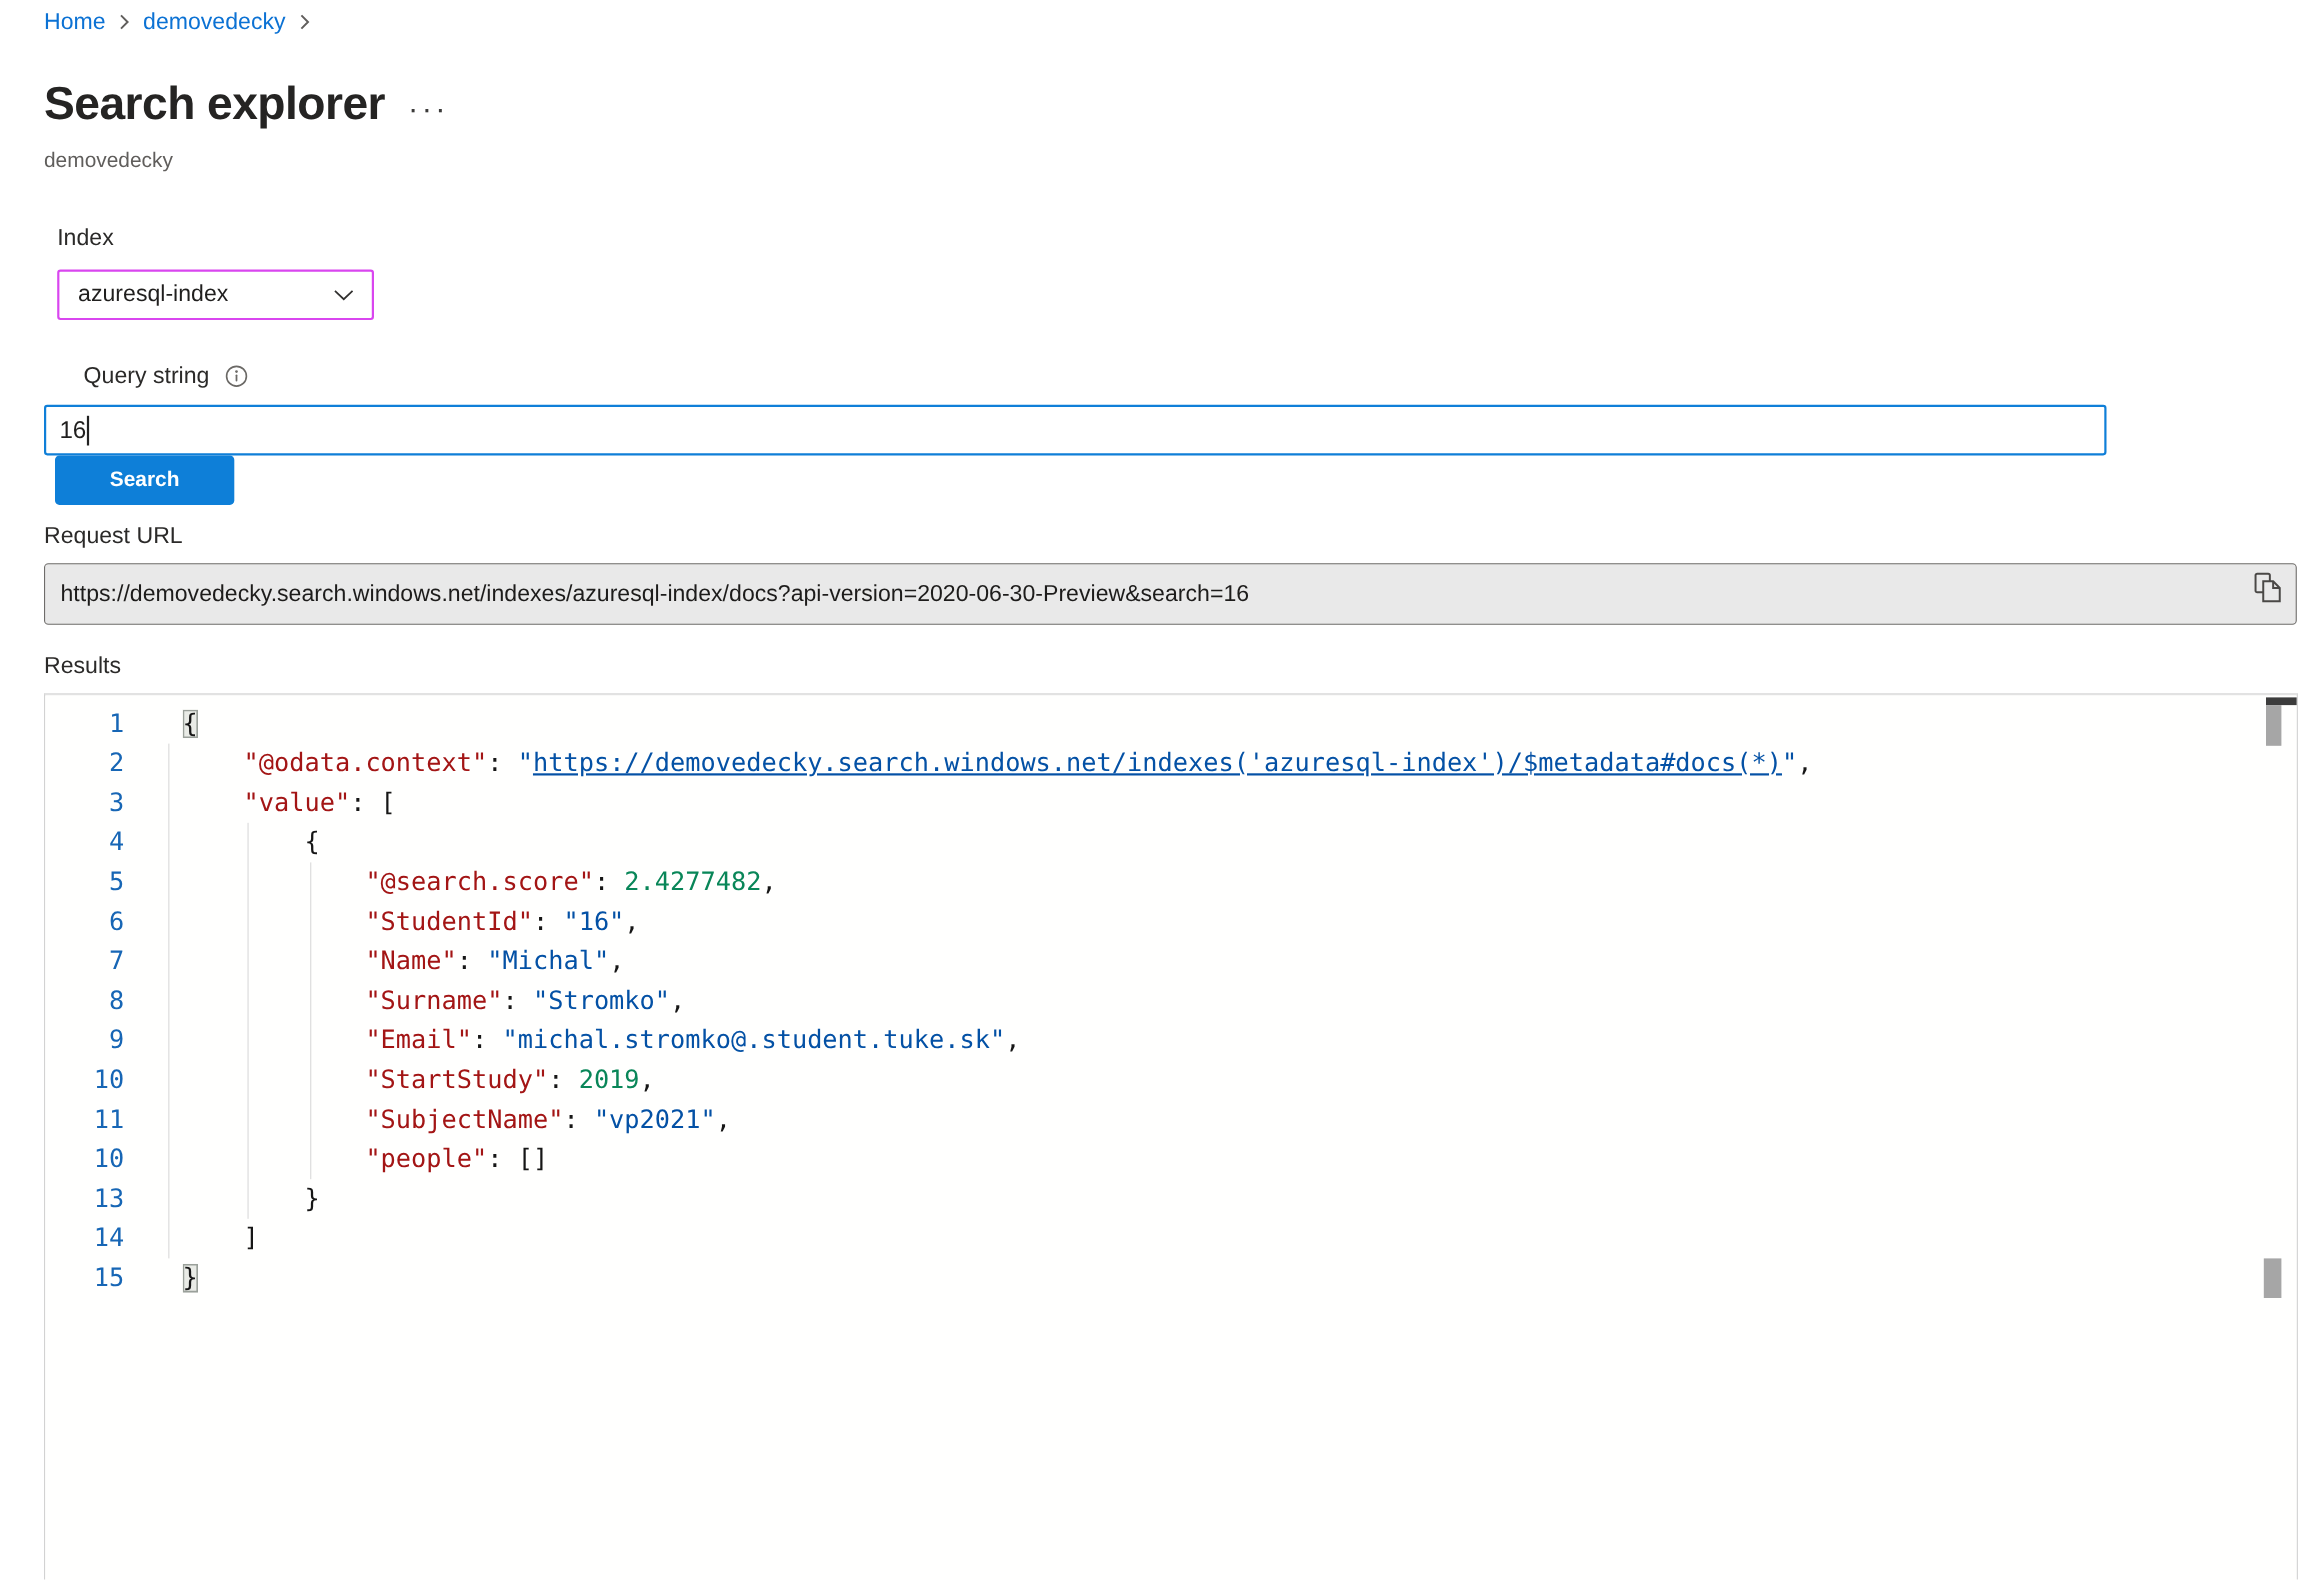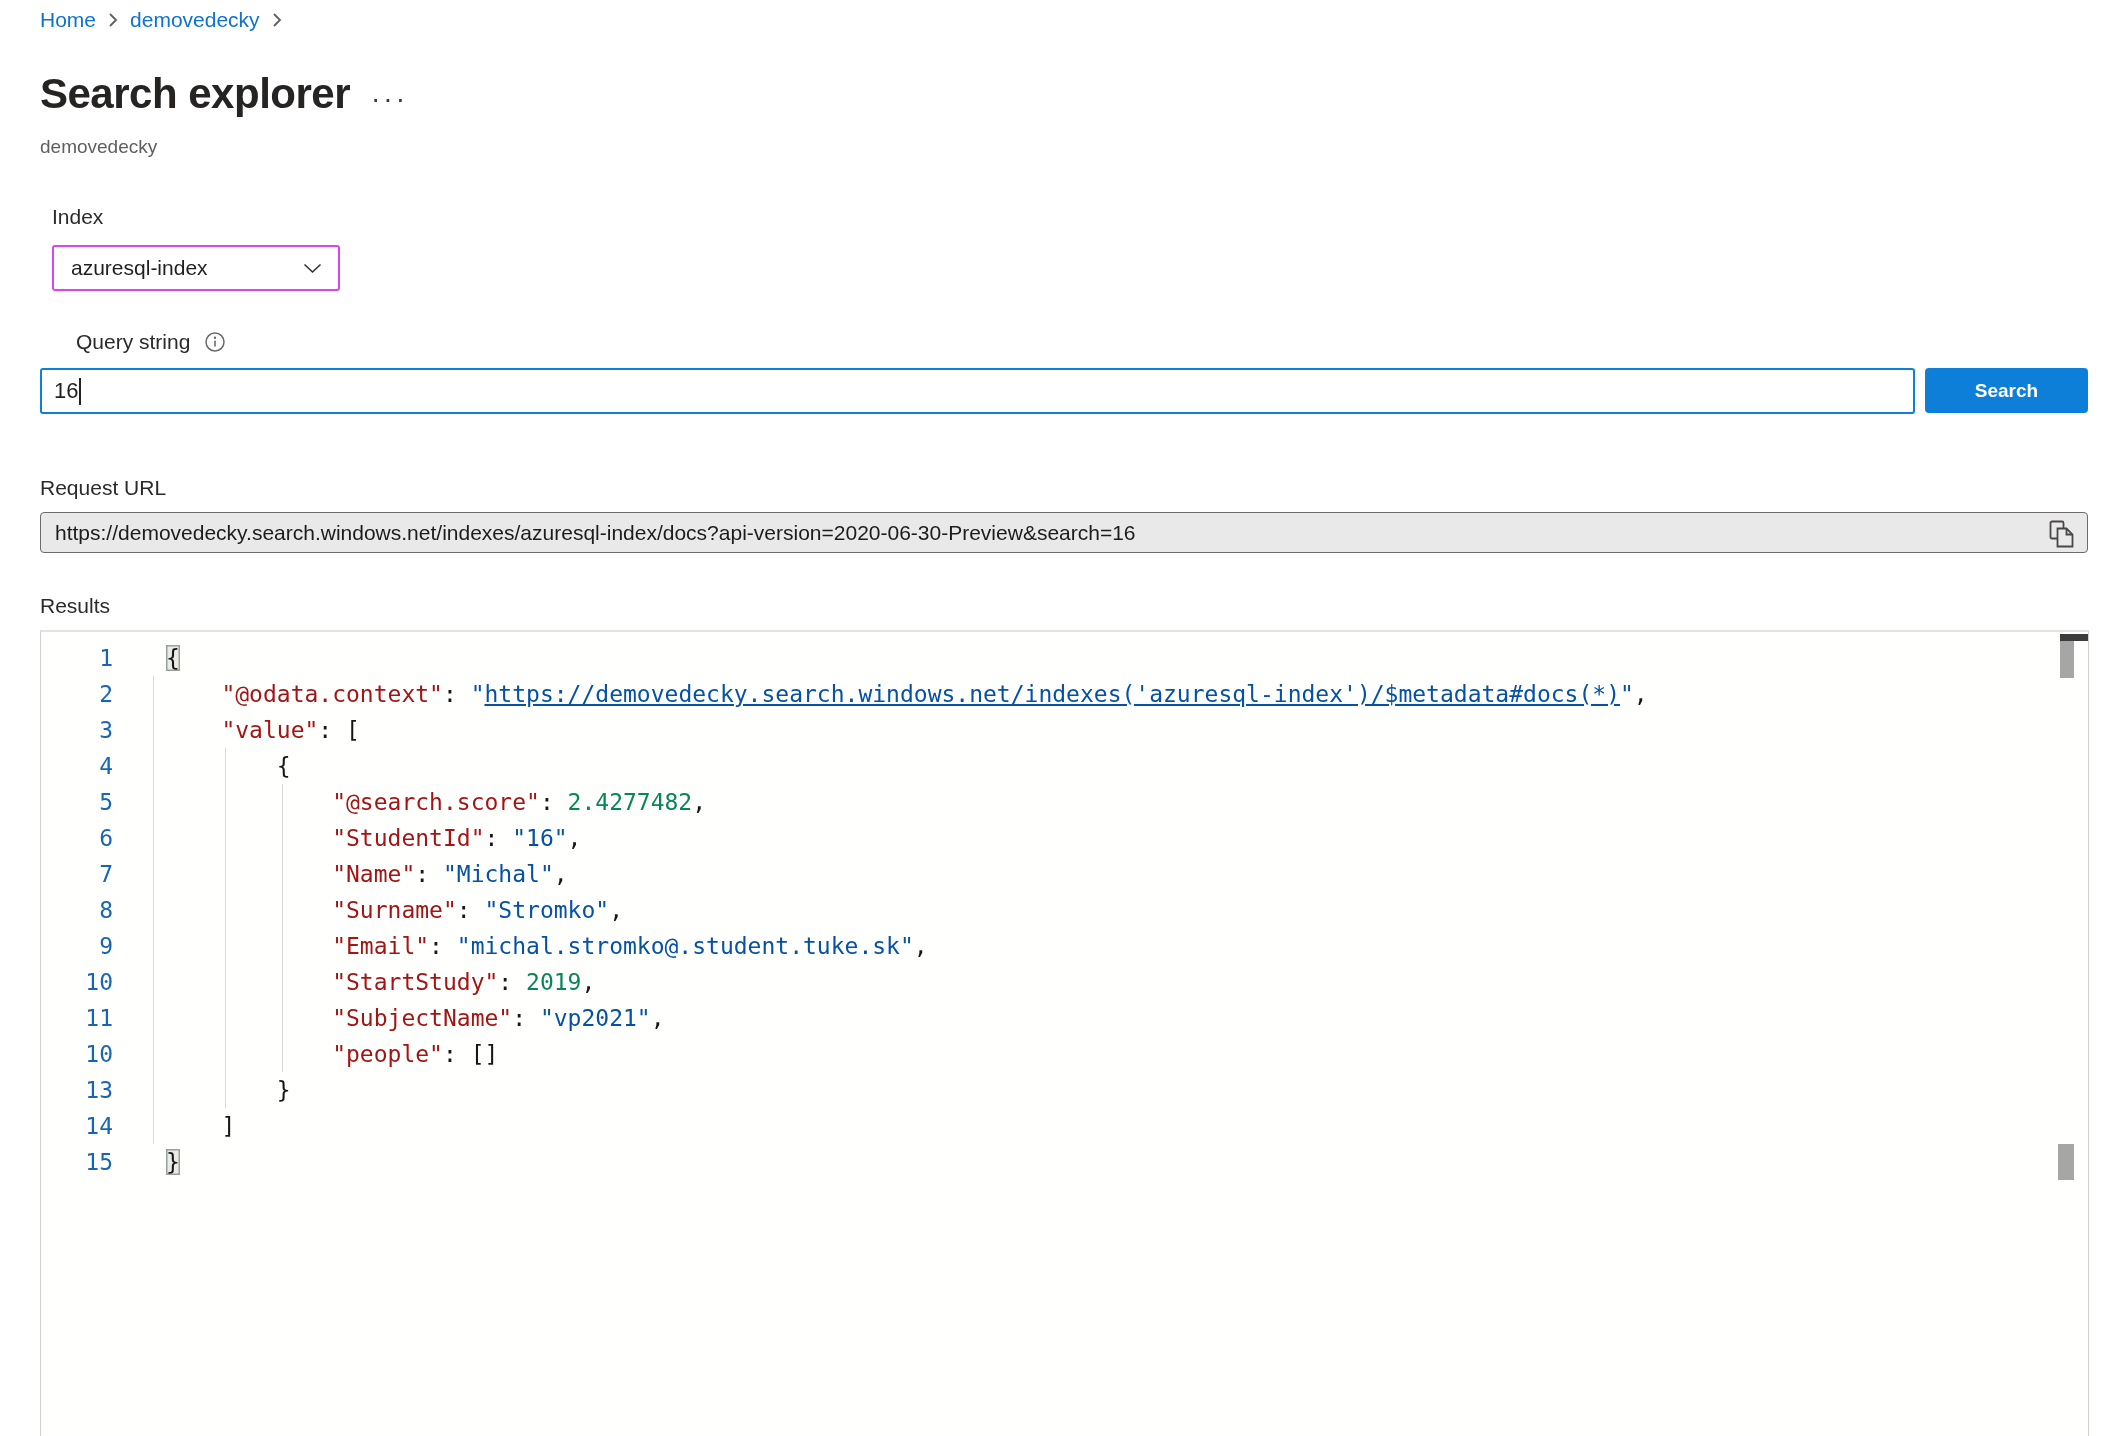--- a/index.html
+++ b/index.html
@@ -23,31 +23,31 @@
 
   
   .dd-row { position:absolute; left:40px; top:205px; display:flex; gap:16px; }
   .dd-group { display:flex; flex-direction:column; gap:16px;margin-left:12px; }
   .dropdown { width:288px; height:46px; border:2px solid #d946ef; border-radius:3px;
     display:flex; align-items:center; justify-content:space-between;
     padding:0 16px 0 17px; font-size:21px; color:#201f1e; background:#fff; cursor:pointer; }
 
   
   .qs-label-row { position:absolute; left:40px; top:330px; display:flex; align-items:center; gap:14px;margin-left:36px; }
-  .query-row { position:absolute; left:40px; top:368px; width:2048px; display:flex; }
+  .query-row { position:absolute; left:40px; top:368px; width:2048px; display:flex;flex-direction:column; }
   .query-input { width:1875px; height:46px; border:2.5px solid #0f7fd8; border-radius:3px;
     font-size:22px; color:#201f1e; padding:0 12px; display:flex; align-items:center; background:#fff; }
   .caret { display:inline-block; width:2px; height:27px; background:#222; margin-left:1px; }
   .search-btn { margin-left:10px; width:163px; height:45px; background:#0e7fd8; color:#fff;
     border:none; border-radius:4px; font-size:19px; font-weight:600; cursor:pointer;
     display:flex; align-items:center; justify-content:center; font-family:"Liberation Sans", sans-serif; }
 
   
   .req-label { position:absolute; left:40px; top:476px; }
-  .url-box { position:absolute; left:40px; top:512px; width:2048px; height:41px;
+  .url-box { position:absolute; left:40px; top:512px; width:2048px; height:56px;
     background:#e9e9e9; border:1.5px solid #6e6c6a; border-radius:4px;
     display:flex; align-items:center; font-size:21px; color:#1d1c1b; padding:0 46px 0 14px; }
   .url-text { white-space:nowrap; overflow:hidden; }
   .copy-btn { position:absolute; right:10px; top:7px; width:30px; height:30px; display:flex;
     align-items:center; justify-content:center; cursor:pointer; }
 
   
   .results-label { position:absolute; left:40px; top:594px; }
   .editor { position:absolute; left:40px; top:630px; width:2049px; height:812px;
     border:1px solid #d2d2d2; border-top:2px solid #e2e2e2; background:#fffffe; overflow:hidden; }

